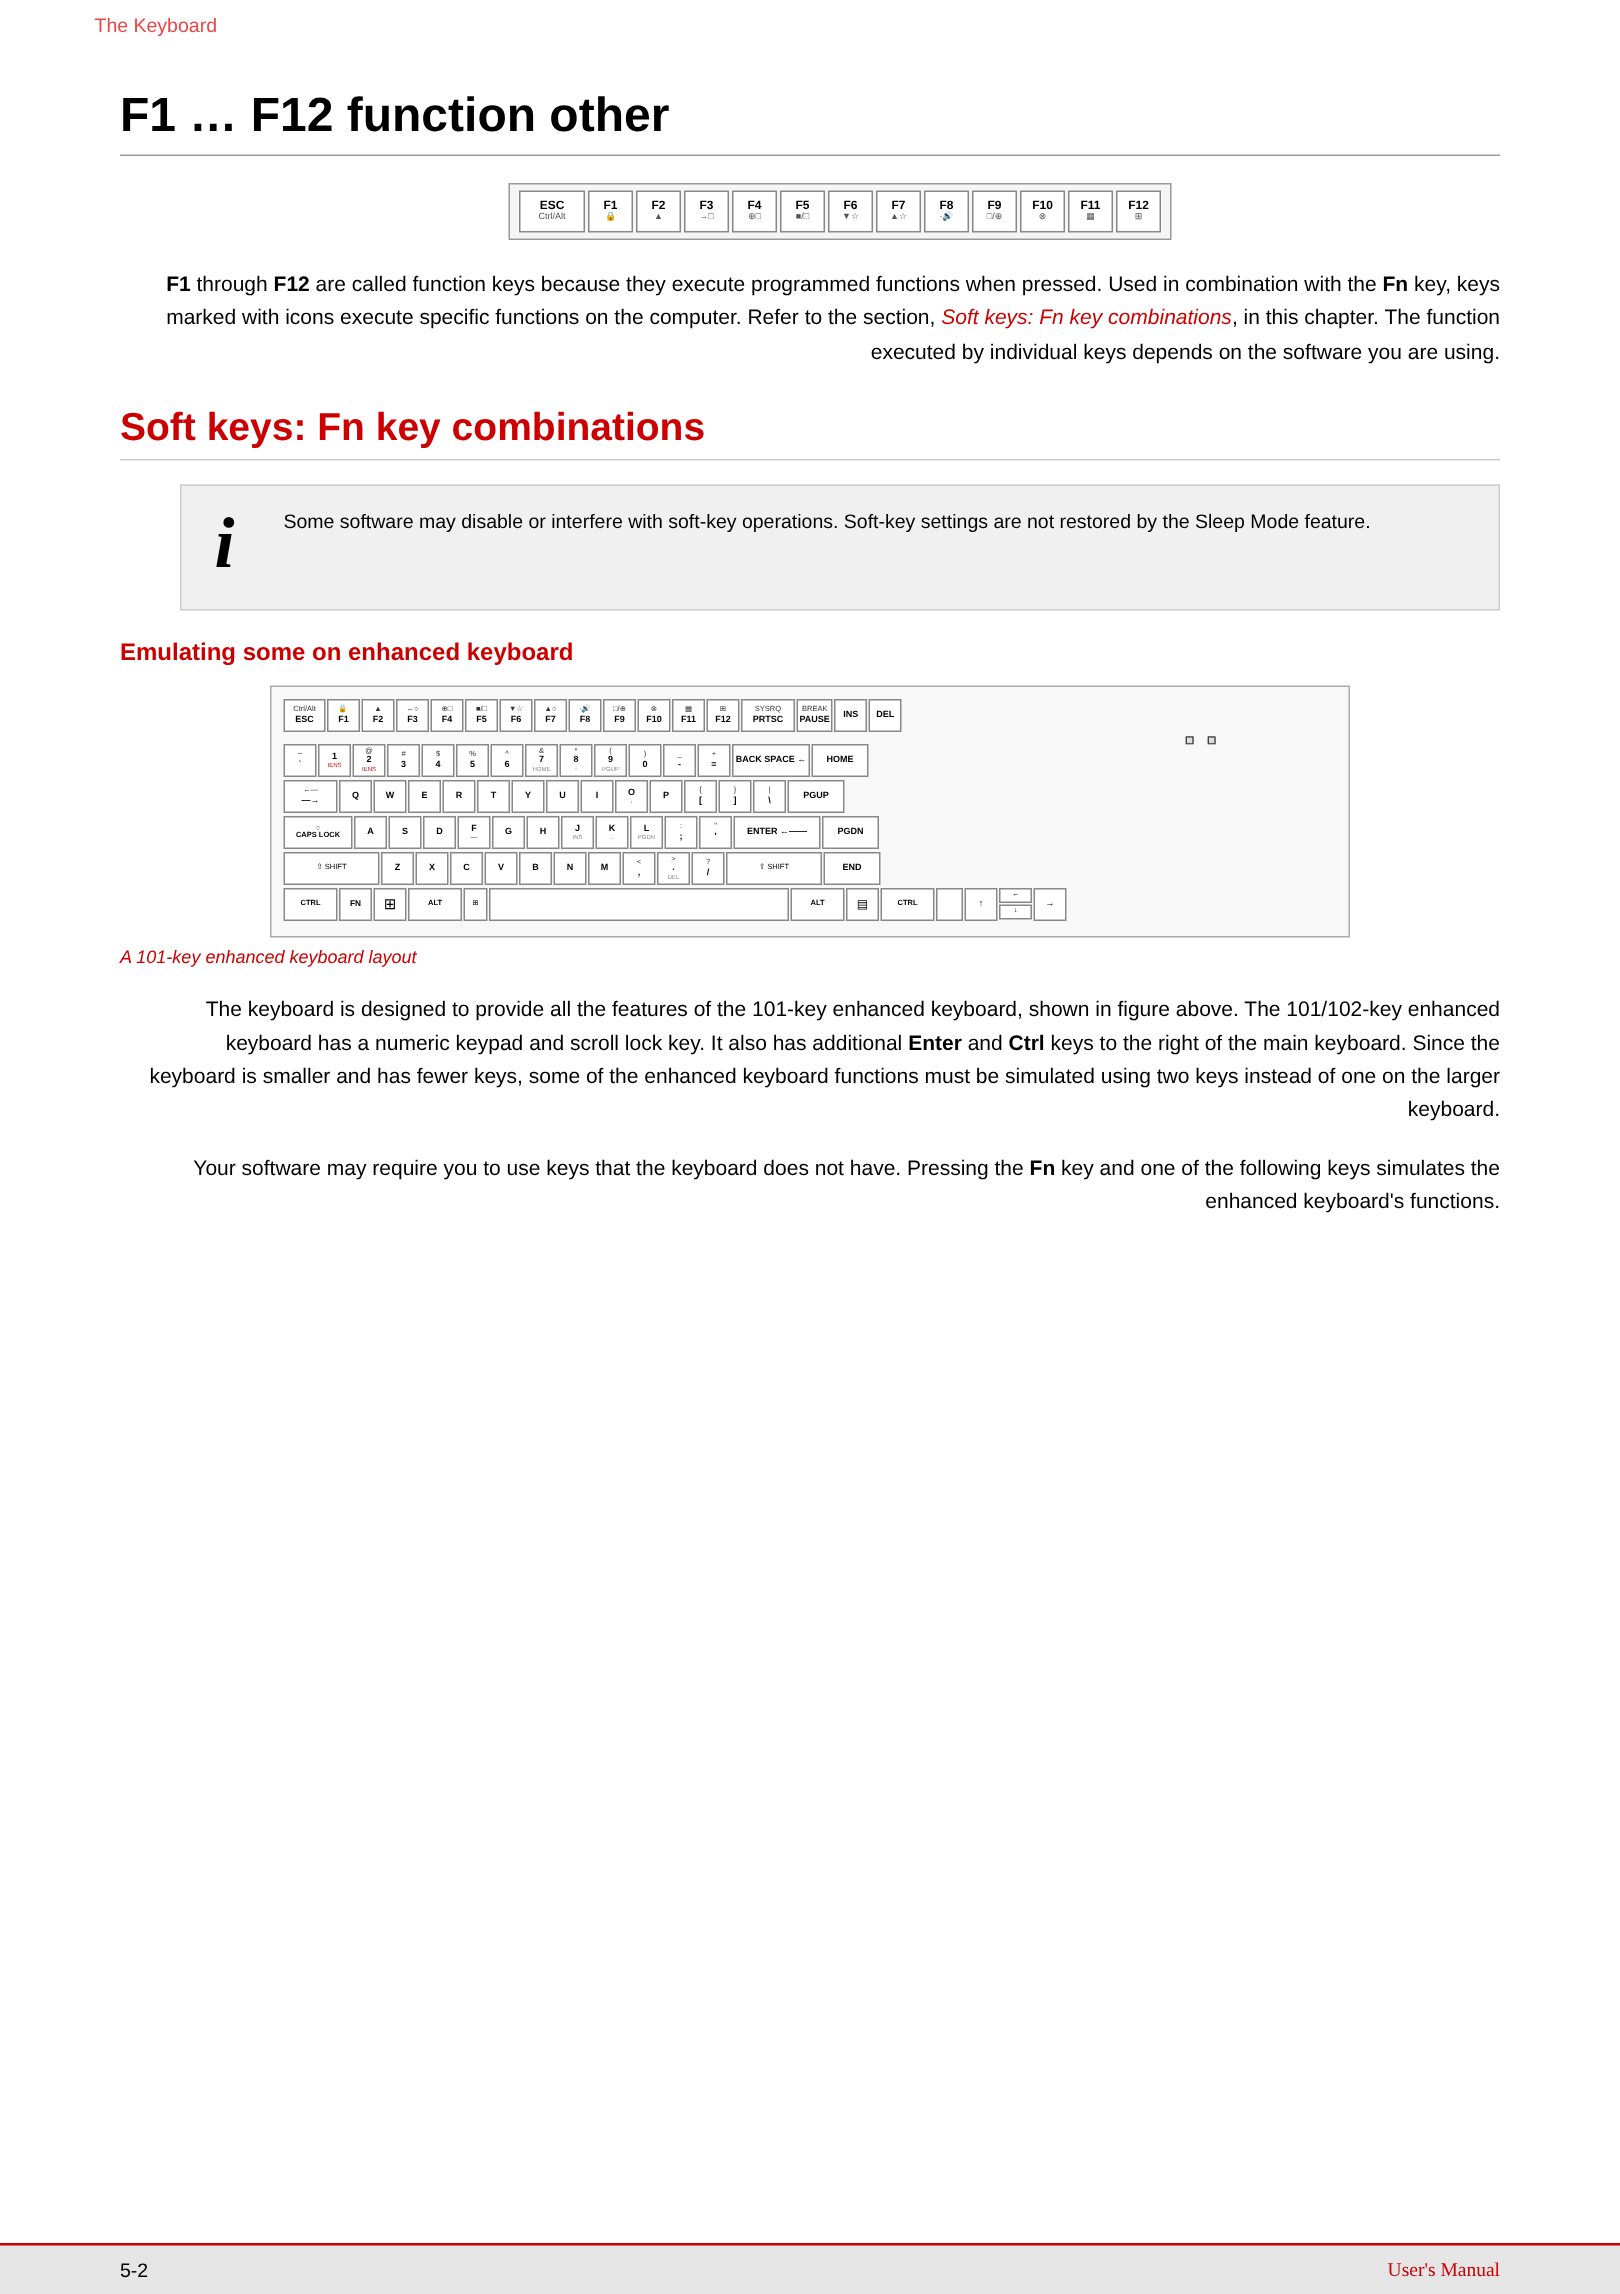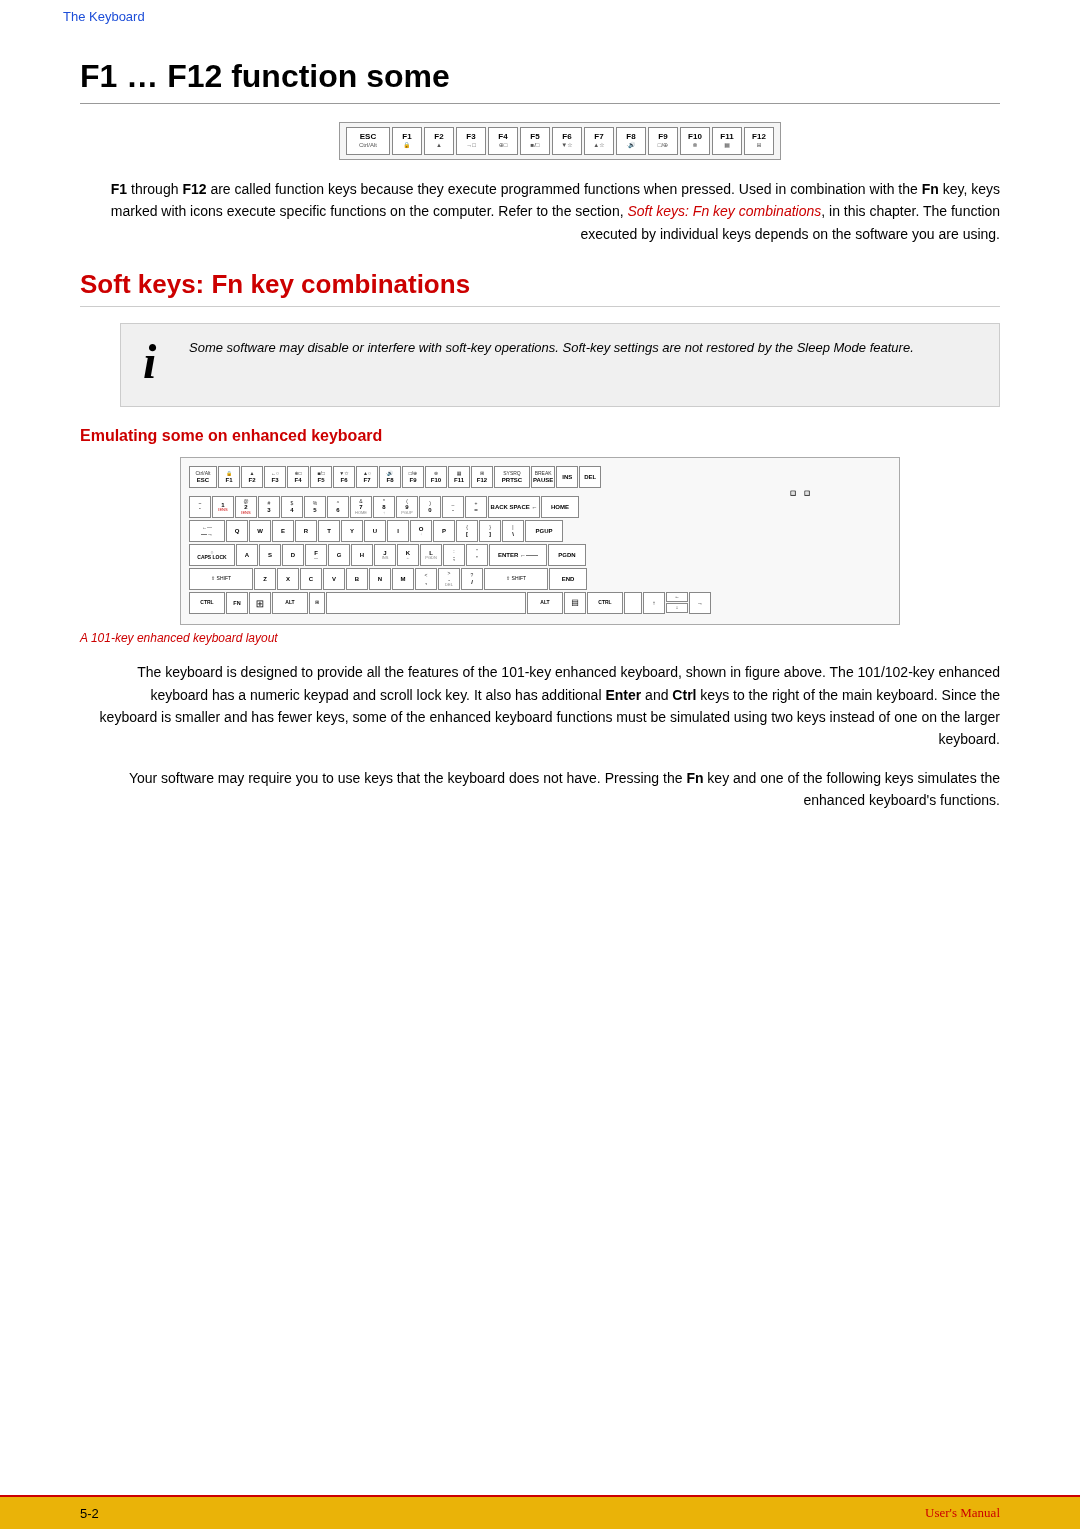--- a/index.html
+++ b/index.html
@@ -10,21 +10,21 @@
       color: #000;
       width: 1080px;
       min-height: 1529px;
       position: relative;
     }
     .top-bar {
       padding: 8px 63px 4px;
       border-bottom: none;
     }
     .top-bar a {
-      color: #1d4ed8;
+      color: #ef4444;
       text-decoration: none;
       font-size: 13px;
     }
     .content {
       padding: 20px 80px 60px 80px;
     }
     .main-heading {
       font-size: 32px;
       font-weight: bold;
       color: #000;
@@ -104,21 +104,20 @@
       font-size: 40px;
       font-weight: bold;
       font-style: italic;
       font-family: serif;
       color: #000;
       min-width: 36px;
       text-align: center;
       margin-top: -4px;
     }
     .info-text {
-      font-style: italic;
       font-size: 13px;
       line-height: 1.5;
       text-align: center;
     }
     
     .keyboard-diagram {
       margin: 10px auto 6px auto;
       max-width: 720px;
       background: #f8f8f8;
       border: 1px solid #aaa;
@@ -163,36 +162,36 @@
     .footer {
       position: fixed;
       bottom: 0;
       left: 0;
       width: 1080px;
       display: flex;
       justify-content: space-between;
       align-items: center;
       border-top: 2px solid #cc0000;
       padding: 8px 80px;
-      background: #eab308;
+      background: #e5e5e5;
       font-size: 13px;
     }
     .footer .page-num { color: #000; }
     .footer .manual-title { color: #cc0000; font-family: Liberation Serif, serif; }
   </style>
 </head>
 <body>
 
 <div class="top-bar">
   <a>The Keyboard</a>
 </div>
 
 <div class="content">
 
-  <h1 class="main-heading">F1 … F12 function some</h1>
+  <h1 class="main-heading">F1 … F12 function other</h1>
 
 
   <div class="keyboard-image-row">
     <div class="kbd-row">
       <div class="kbd-key wide">
           <span class="main-label">ESC</span>
           <span class="sub-label">Ctrl/Alt</span>
         </div>
       <div class="kbd-key">
           <span class="main-label">F1</span>

